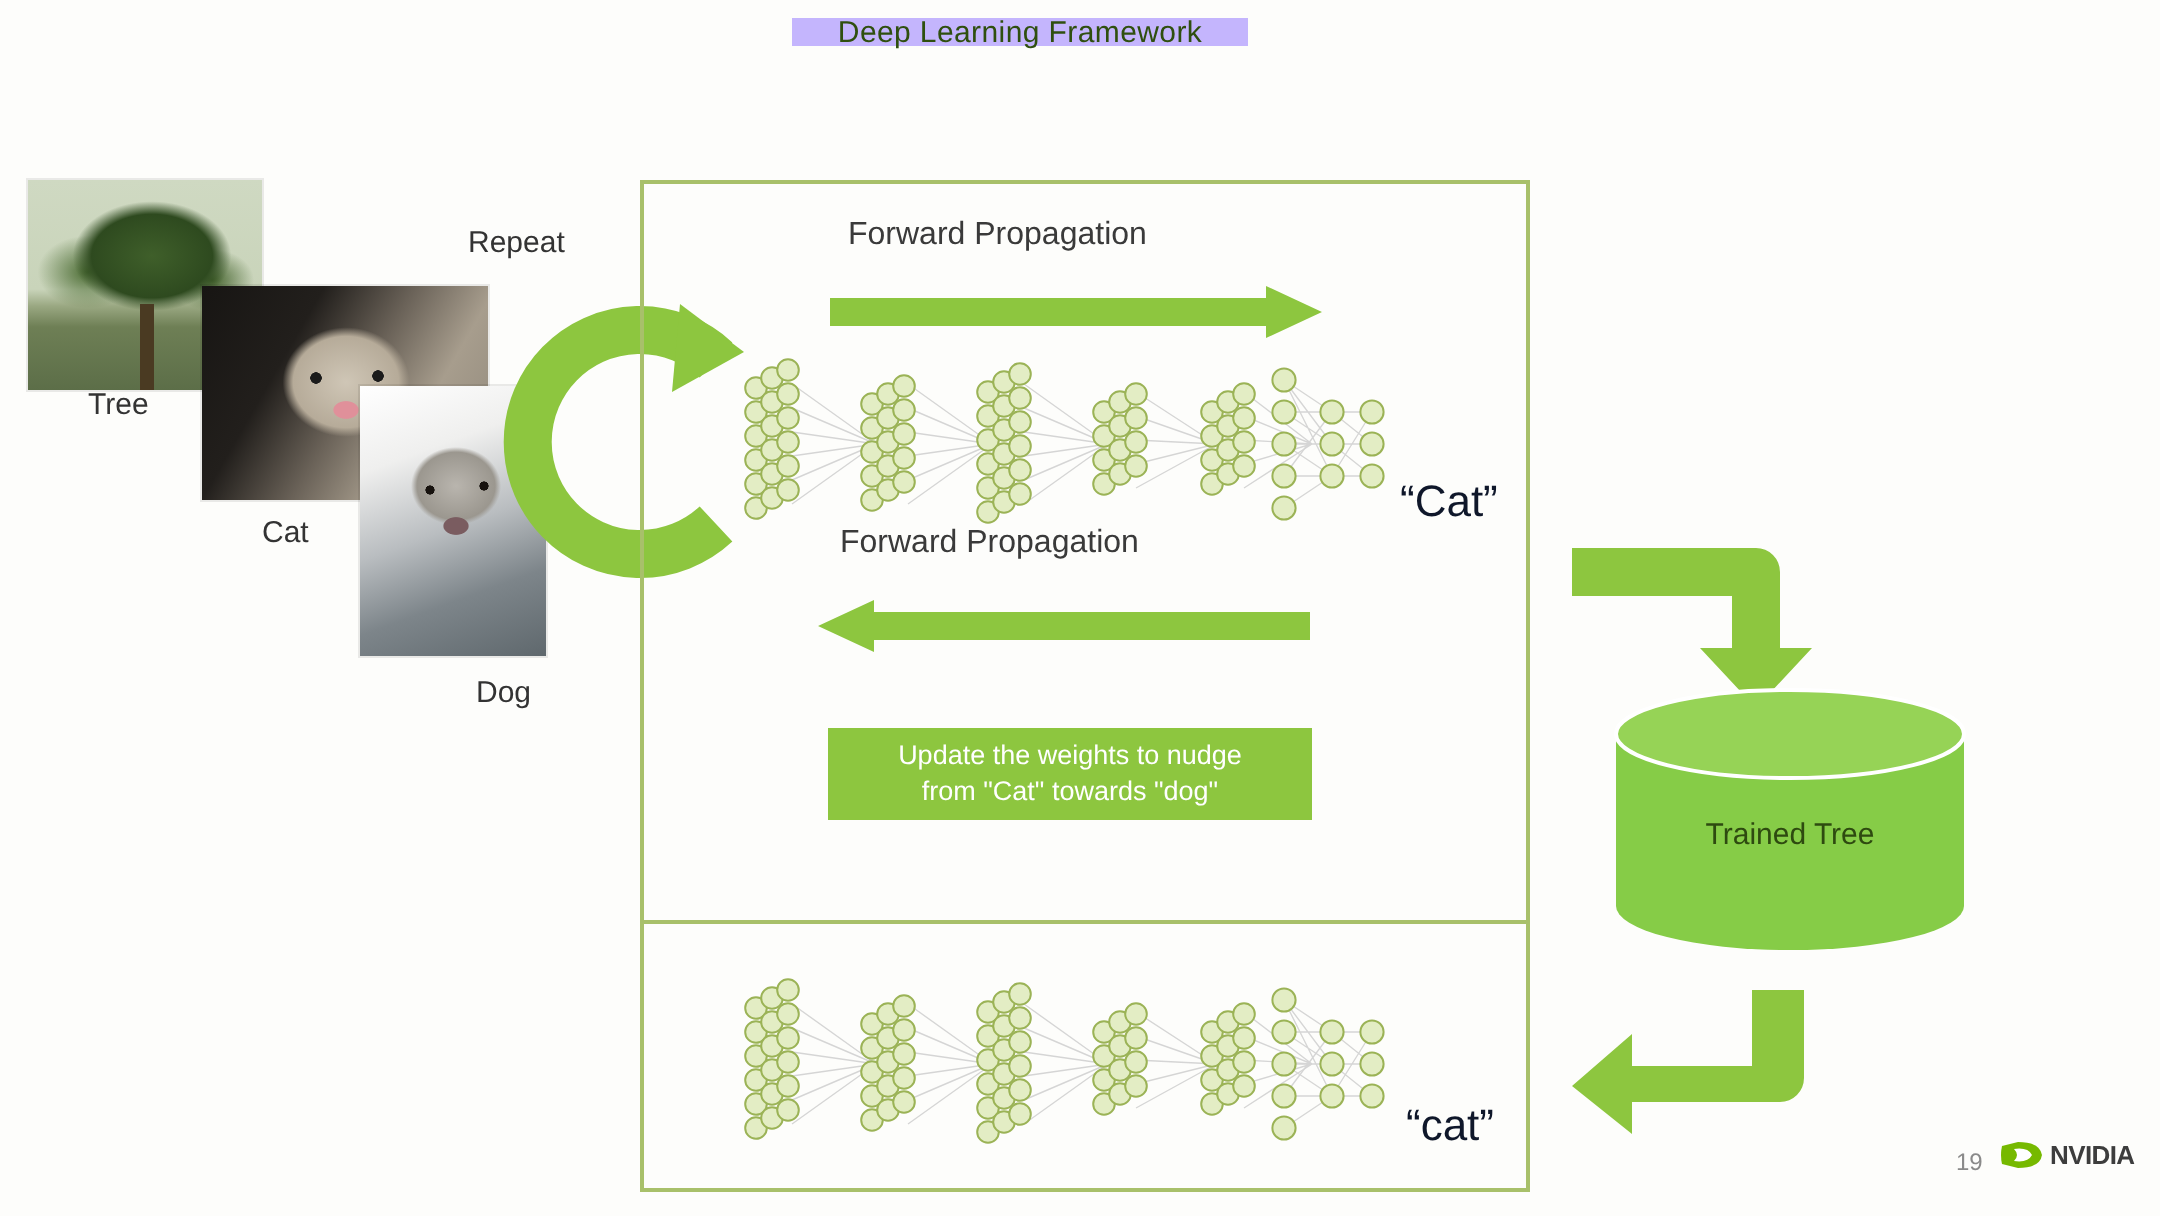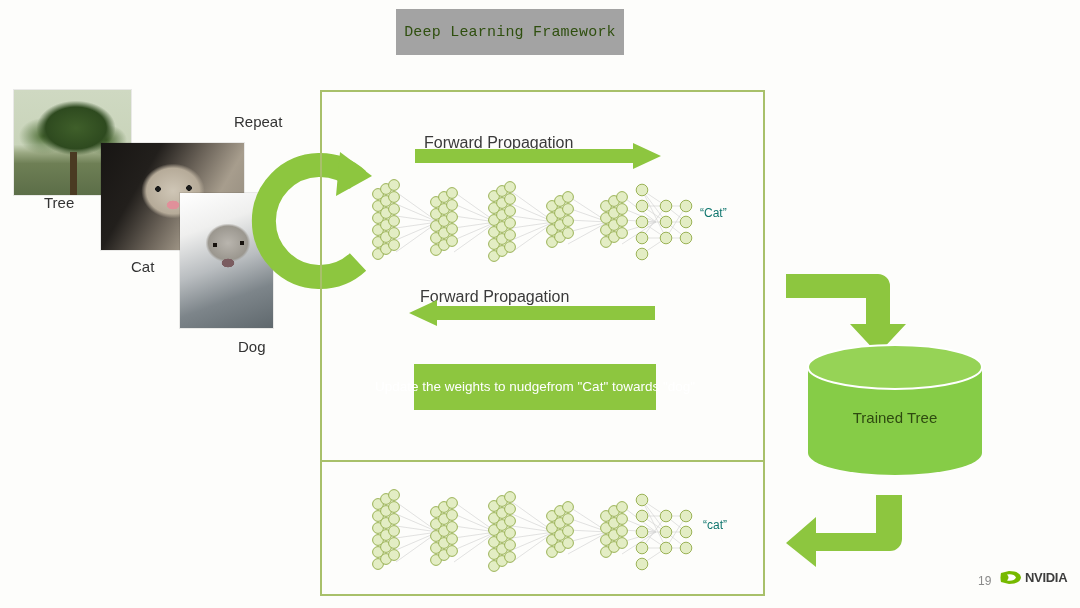--- a/index.html
+++ b/index.html
@@ -5,22 +5,22 @@
   html,body{margin:0;padding:0;}
   body{
     width:1080px;height:608px;
     background:#fdfdfb;
     font-family:"Liberation Sans", sans-serif;
     position:relative;overflow:hidden;
   }
   .canvas{position:absolute;inset:0;}
   
   #title-banner{
-    position:absolute;left:396px;top:9px;width:228px;height:46px;
-    background:#a3a3a3;display:flex;align-items:center;justify-content:center;font-family:Liberation Mono, monospace;
+    position:absolute;left:396px;top:9px;width:228px;height:14px;
+    background:#c4b5fd;display:flex;align-items:center;justify-content:center;
   }
   #title-banner span{
     font-size:15px;color:#2f4f0f;letter-spacing:.2px;white-space:nowrap;
   }
   
   .photo{position:absolute;background-size:cover;background-position:center;
          box-shadow:0 0 0 1px rgba(0,0,0,.08);}
   .photo-label{position:absolute;font-size:15px;color:#333;white-space:nowrap;}
   #photo-tree{left:14px;top:90px;width:117px;height:105px;
     background:
@@ -51,29 +51,29 @@
   #repeat-label{left:234px;top:113px;}
   #tree-label{left:44px;top:194px;text-align:right;}
   #cat-label{left:131px;top:258px;}
   #dog-label{left:214px;top:338px;margin-left:24px;}
   
   #training-frame{position:absolute;left:320px;top:90px;width:445px;height:372px;
     border:2px solid #a8c06a;box-sizing:border-box;background:transparent;}
   #inference-frame{position:absolute;left:320px;top:462px;width:445px;height:134px;
     border:2px solid #a8c06a;border-top:none;box-sizing:border-box;background:transparent;}
   
-  .flow-label{position:absolute;font-size:16px;color:#3a3a3a;white-space:nowrap;margin-top:25px;}
+  .flow-label{position:absolute;font-size:16px;color:#3a3a3a;white-space:nowrap;}
   #forward-label{left:424px;top:109px;}
   #backward-label{left:420px;top:263px;}
   
   #update-box{position:absolute;left:414px;top:364px;width:242px;height:46px;
-    background:#8dc63f;display:flex;flex-direction:row;align-items:center;justify-content:center;}
+    background:#8dc63f;display:flex;flex-direction:column;align-items:center;justify-content:center;}
   #update-box span{font-size:13.5px;color:#ffffff;line-height:18px;white-space:nowrap;}
   
-  .net-output{position:absolute;font-size:12px;color:#0f766e;white-space:nowrap;}
+  .net-output{position:absolute;font-size:22px;color:#0f172a;white-space:nowrap;margin-top:32px;}
   #out-cat-upper{left:700px;top:206px;}
   #out-cat-lower{left:703px;top:518px;}
   
   #trained-model-label{position:absolute;left:815px;top:409px;width:160px;
     text-align:center;font-size:15px;color:#2e4a10;white-space:nowrap;}
   
   #page-number{position:absolute;left:978px;top:574px;font-size:12px;color:#8a8a8a;}
   #nvidia-logo{position:absolute;left:1000px;top:570px;display:flex;align-items:center;gap:3px;}
   #nvidia-wordmark{font-size:13px;font-weight:bold;color:#3d3d3d;letter-spacing:-.3px;}
   svg{overflow:visible;}

